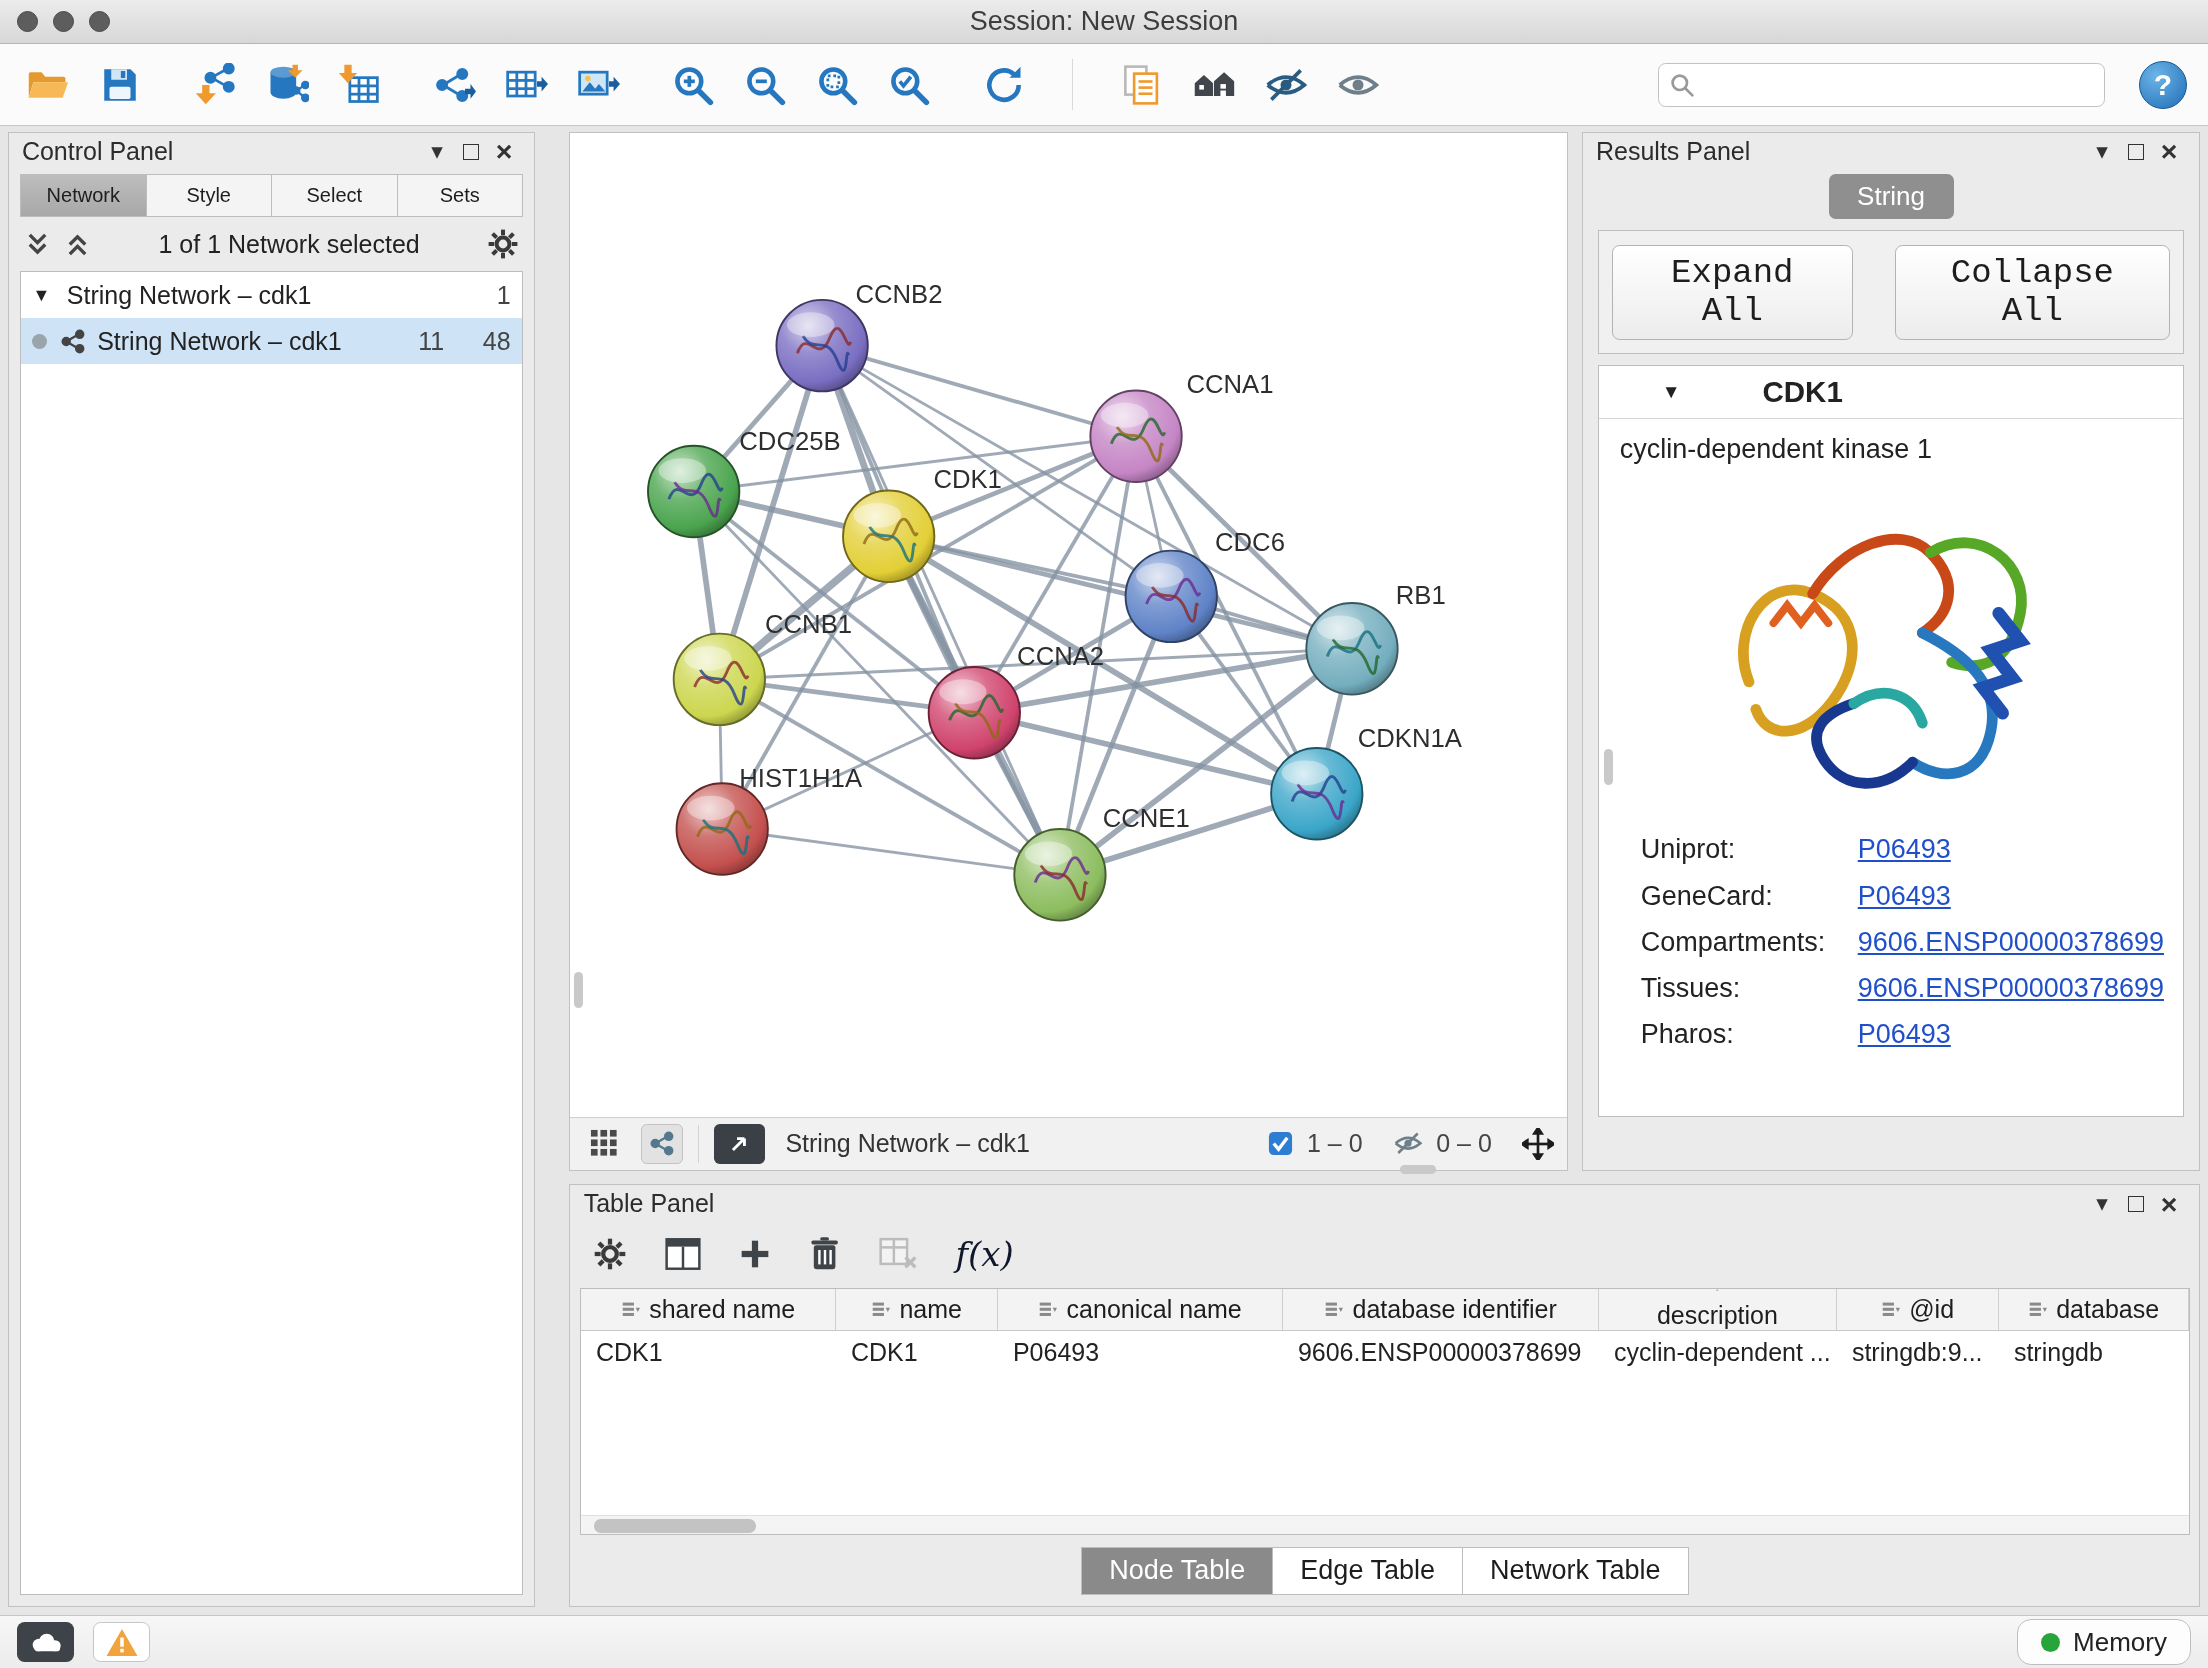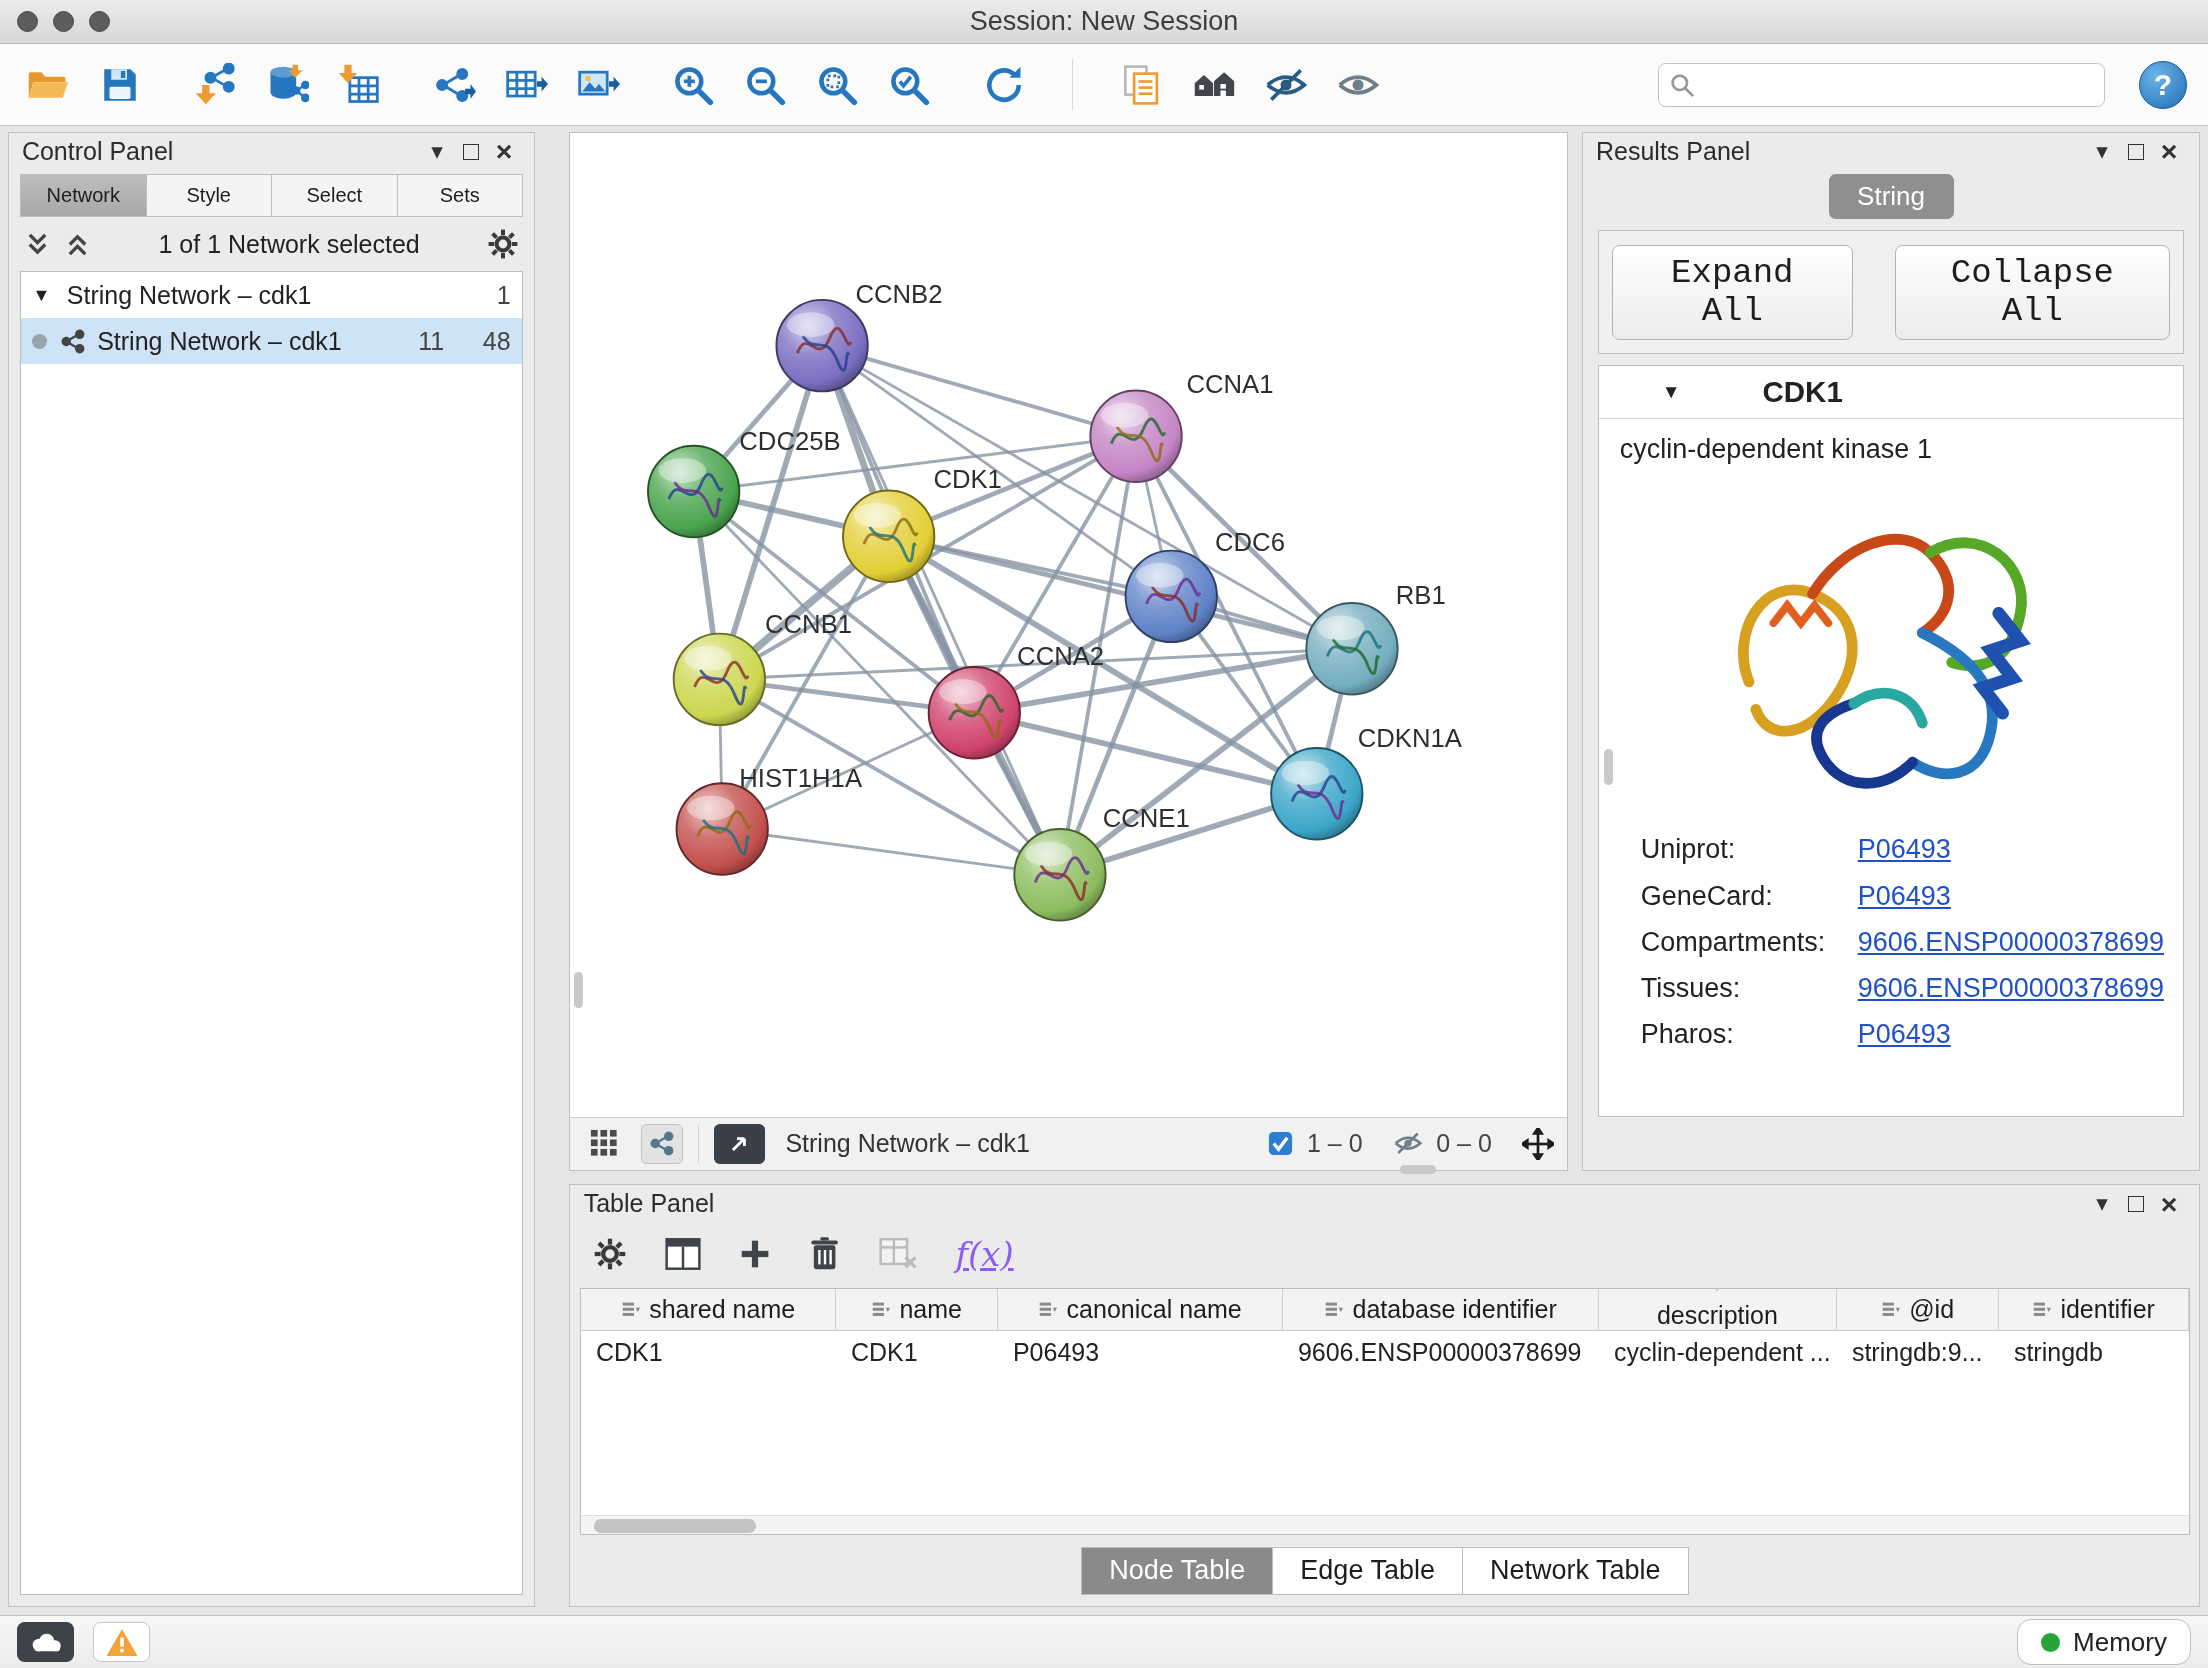--- a/index.html
+++ b/index.html
@@ -752,21 +752,21 @@
                 <line x1="20" y1="17" x2="20" y2="35"></line>
                 <line x1="27" y1="17" x2="27" y2="35"></line>
               </g>
             </svg>
           <svg viewBox="0 0 46 40" width="38" height="34" opacity="0.4">
               <rect x="2" y="2" width="32" height="30" fill="#fff" stroke="#777" stroke-width="3"></rect>
               <line x1="2" y1="12" x2="34" y2="12" stroke="#777" stroke-width="3"></line>
               <line x1="18" y1="2" x2="18" y2="32" stroke="#777" stroke-width="3"></line>
               <path d="M32 24 l12 12 M44 24 l-12 12" stroke="#777" stroke-width="4"></path>
             </svg>
-          <span style="font-family:'DejaVu Serif',serif;font-style:italic;font-size:34px;color:#8b5cf6;text-decoration:underline;">f(x)</span>
+          <span style="font-family:'DejaVu Serif',serif;font-style:italic;font-size:34px;color:#0f172a;">f(x)</span>
         </div>
         <div class="tp-table">
           <div class="tp-header-row">
               <div class="th" style="width: 255px;">
                 <svg viewBox="0 0 22 22" width="19" height="19">
                   <g fill="#8a8a8a">
                     <rect x="2" y="3" width="13" height="3.5"></rect>
                     <rect x="2" y="9" width="13" height="3.5"></rect>
                     <rect x="2" y="15" width="13" height="3.5"></rect>
                     <path d="M17 9 h5 l-2.5 5 Z"></path>
@@ -831,21 +831,21 @@
               </div>
               <div class="th" style="width: 190px;">
                 <svg viewBox="0 0 22 22" width="19" height="19">
                   <g fill="#8a8a8a">
                     <rect x="2" y="3" width="13" height="3.5"></rect>
                     <rect x="2" y="9" width="13" height="3.5"></rect>
                     <rect x="2" y="15" width="13" height="3.5"></rect>
                     <path d="M17 9 h5 l-2.5 5 Z"></path>
                   </g>
                 </svg>
-                <span>identifier</span>
+                <span>database</span>
               </div>
             </div>
           <div>
               <div class="tr">
                 <div class="td" style="width: 255px;">CDK1</div>
                 <div class="td" style="width: 162px;">CDK1</div>
                 <div class="td" style="width: 285px;">P06493</div>
                 <div class="td" style="width: 316px;">9606.ENSP00000378699</div>
                 <div class="td" style="width: 238px;">cyclin-dependent ...</div>
                 <div class="td" style="width: 162px;">stringdb:9...</div>

